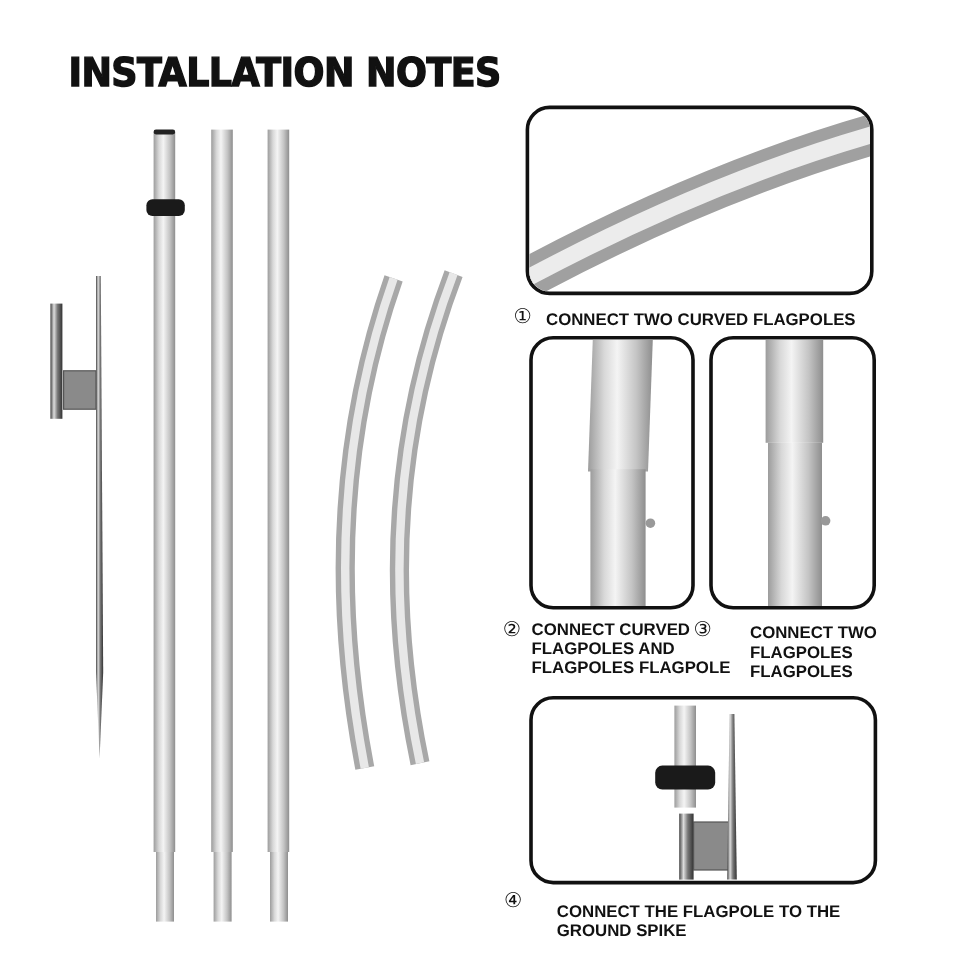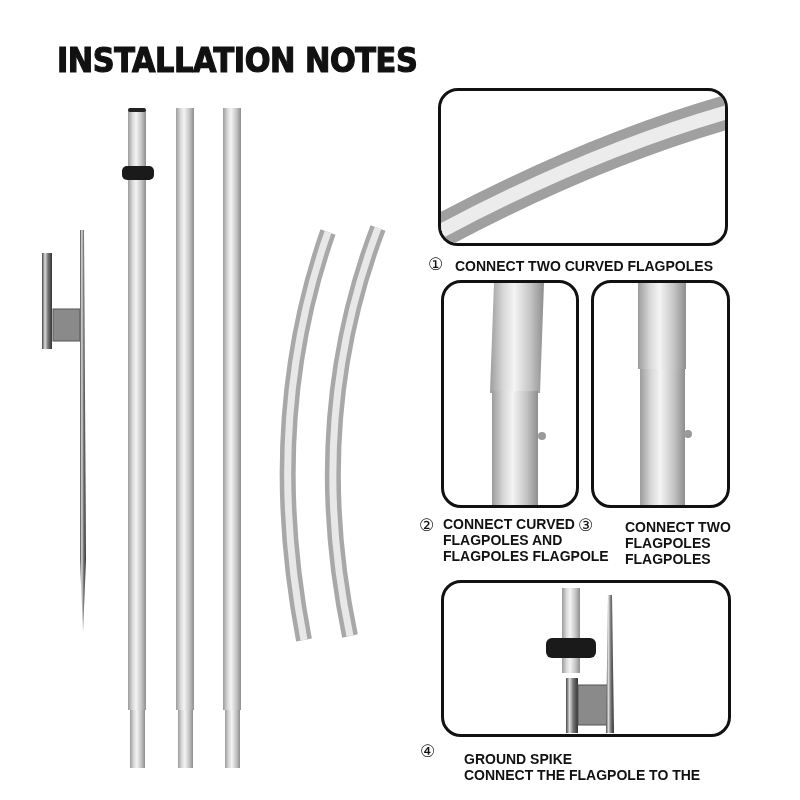--- a/index.html
+++ b/index.html
@@ -108,15 +108,15 @@
   <svg width="290" height="157" viewBox="0 0 290 157">
     <rect x="118" y="5" width="18" height="85" fill="url(#poleV)"></rect>
     <rect x="102" y="55" width="50" height="20" rx="6" fill="#1a1a1a"></rect>
     <rect x="122" y="95" width="12" height="55" fill="url(#chrome)"></rect>
     <rect x="134" y="102" width="30" height="40" fill="#8a8a8a" stroke="#555" stroke-width="1"></rect>
     <polygon points="164,12 168,12 170,150 162,150" fill="url(#chrome)"></polygon>
   </svg>
 </div>
 <div class="num" style="left:420px;top:743px;">④</div>
 <div class="caption" style="left:464px;top:751px;">
+  <div>CONNECT THE FLAGPOLE TO THE</div>
   <div>GROUND SPIKE</div>
-  <div>CONNECT THE FLAGPOLE TO THE</div>
 </div>
 
 </body></html>

